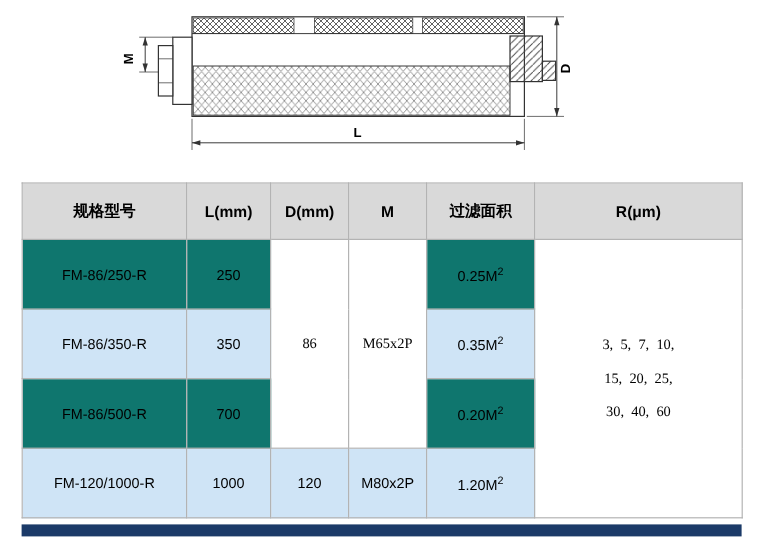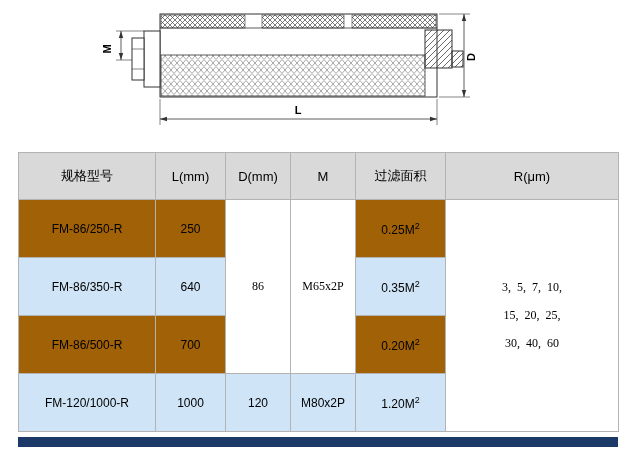--- a/index.html
+++ b/index.html
@@ -6,22 +6,22 @@
   body{width:635px;height:449px;position:relative;overflow:hidden;
        font-family:"Liberation Sans","DejaVu Sans",sans-serif;color:#000;}
 
   .drawing-wrap{position:absolute;top:0;left:0;width:635px;height:150px;}
 
   .spec-table{position:absolute;top:152px;left:18px;width:600px;
               border-collapse:collapse;table-layout:fixed;}
   .spec-table th,.spec-table td{
       border:1px solid #b3b3b3;text-align:center;vertical-align:middle;
       font-size:12px;padding:0;}
-  .spec-table th{background:#d9d9d9;font-weight:normal;font-size:13px;height:46px;}
-  .spec-table td{height:57px;background:#a16207;}
+  .spec-table th{background:#d9d9d9;font-weight:bold;font-size:13px;height:46px;}
+  .spec-table td{height:57px;background:#0f766e;}
   .spec-table tr.row-blue td{background:#cfe4f6;text-align:center;}
   .spec-table td.merged{background:#ffffff !important;font-family:Liberation Serif, serif;}
   .col-model{width:137px;}
   .col-l{width:70px;}
   .col-d{width:65px;}
   .col-m{width:65px;}
   .col-area{width:90px;}
   .col-r{width:173px;}
   .area-cell sup{font-size:9px;}
   .r-cell div{white-space:pre;margin:13px 12px;font-size:12px;}
@@ -114,21 +114,21 @@
       <td rowspan="3" class="merged">M65x2P</td>
       <td class="area-cell"><span>0.25M</span><sup>2</sup></td>
       <td rowspan="4" class="merged r-cell">
         <div>3,  5,  7,  10,</div>
         <div>15,  20,  25,</div>
         <div>30,  40,  60</div>
       </td>
     </tr>
     <tr class="row-blue">
       <td>FM-86/350-R</td>
-      <td>640</td>
+      <td>350</td>
       <td class="area-cell"><span>0.35M</span><sup>2</sup></td>
     </tr>
     <tr>
       <td>FM-86/500-R</td>
       <td>700</td>
       <td class="area-cell"><span>0.20M</span><sup>2</sup></td>
     </tr>
     <tr class="row-blue">
       <td>FM-120/1000-R</td>
       <td>1000</td>

